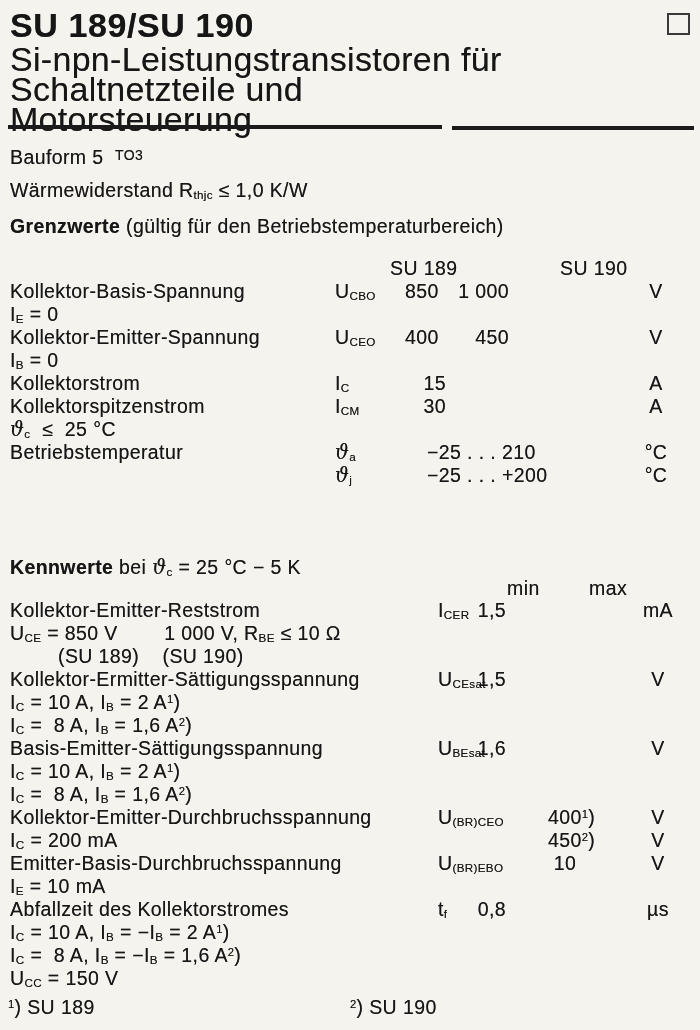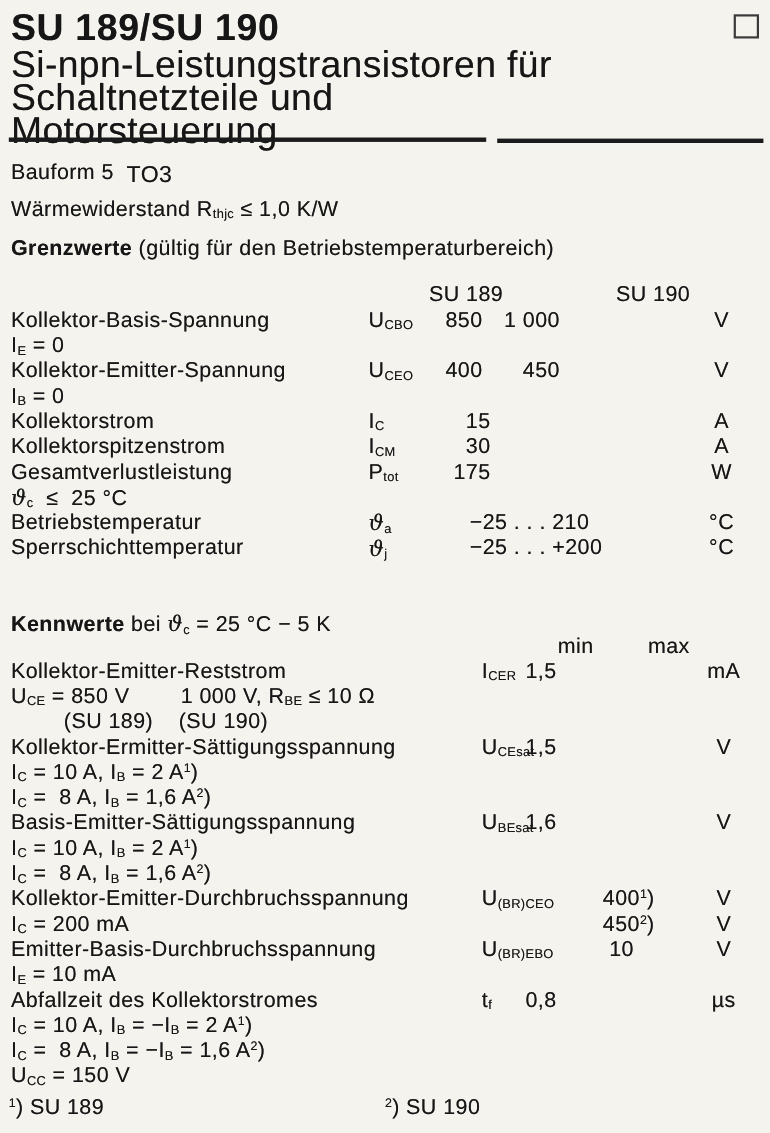--- a/index.html
+++ b/index.html
@@ -12,21 +12,21 @@
     font-size:19.5px; letter-spacing:0.4px;
     text-shadow:0 0 0.5px rgba(20,20,20,0.6);
   }
   .abs { position:absolute; }
   .page-title { top:6px; left:10px; font-size:34px; font-weight:700; letter-spacing:0.6px; }
   .corner-box { top:13px; left:667px; width:23px; height:22px; border:2.5px solid #3a3a3a; background:transparent; }
   .subtitle { top:44px; left:10px; font-size:34px; line-height:30px; letter-spacing:0.3px; font-weight:400; }
   .rule-a { top:125px; left:8px; width:434px; height:4px; background:#1b1b1b; }
   .rule-b { top:126px; left:452px; width:242px; height:4px; background:#1b1b1b; }
   .bauform { top:146px; left:10px; }
-  .pkg { position:absolute; left:105px; top:1px; font-size:21px; }
+  .pkg { position:absolute; left:105px; top:1px; font-size:14px; }
   .thermal { top:179px; left:10px; }
   .sec-heading { left:10px; }
   .bold { font-weight:700; }
   .grenz-head { top:215px; }
   .kenn-head { top:540px;margin-top:16px; }
   .colhead-grenz { top:257px; left:0; width:700px; height:23px; position:absolute; }
   .colhead-minmax { top:577px; left:0; width:700px; height:23px; position:absolute; }
   .col-su189 { position:absolute; left:390px; }
   .col-su190 { position:absolute; left:560px; }
   .col-min { position:absolute; left:507px; }
@@ -112,36 +112,29 @@
     <span class="cell vc">15</span>
     <span class="cell unit">A</span>
   </div>
   <div class="line">
     <span class="cell name">Kollektorspitzenstrom</span>
     <span class="cell sym"><span>I</span><sub>CM</sub></span>
     <span class="cell vc">30</span>
     <span class="cell unit">A</span>
   </div>
   <div class="line">
-    <span class="cell name">Gesamtverlustleistung</span>
-    <span class="cell sym"><span>P</span><sub>tot</sub></span>
-    <span class="cell vc">175</span>
-    <span class="cell unit">W</span>
-  </div>
-  <div class="line">
     <span class="cell name"><span class="th">ϑ</span><sub>c</sub><span>  ≤  25 °C</span></span>
   </div>
   <div class="line">
     <span class="cell name">Betriebstemperatur</span>
     <span class="cell sym"><span class="th">ϑ</span><sub>a</sub></span>
     <span class="cell vrange">−25 . . . 210</span>
     <span class="cell unit">°C</span>
   </div>
   <div class="line">
-    <span class="cell name">Sperrschichttemperatur</span>
     <span class="cell sym"><span class="th">ϑ</span><sub>j</sub></span>
     <span class="cell vrange">−25 . . . +200</span>
     <span class="cell unit">°C</span>
   </div>
 </div>
 
 <div class="abs sec-heading kenn-head">
   <span class="bold">Kennwerte</span><span><span> bei </span><span class="th">ϑ</span><sub>c</sub><span> = 25 °C − 5 K</span></span>
 </div>
 

